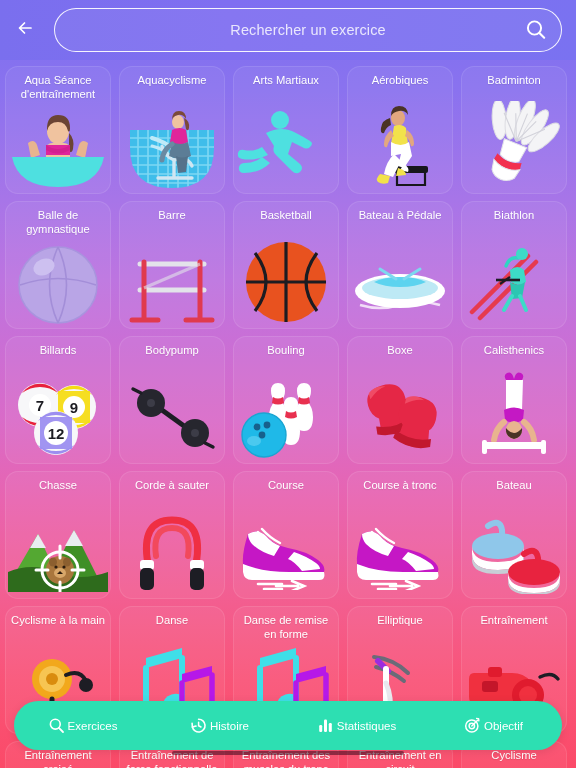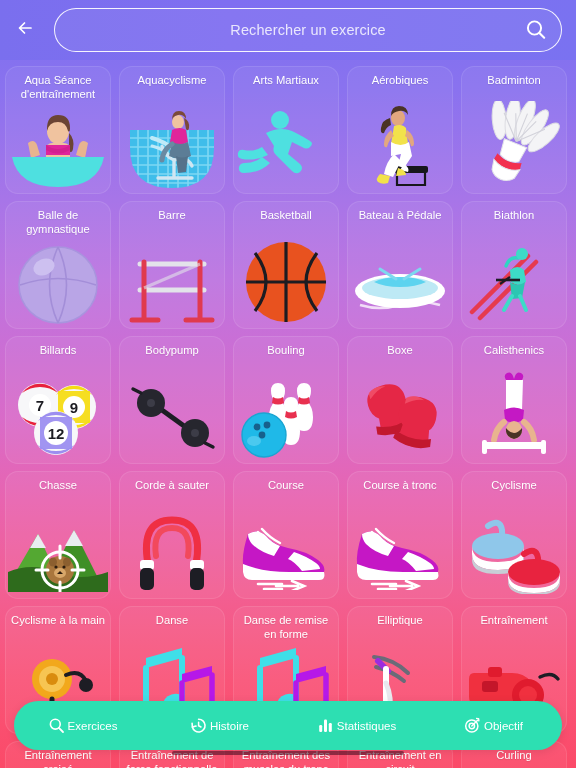--- a/index.html
+++ b/index.html
@@ -444,21 +444,21 @@
      <path d="M58 38 q12 4 22 11 q4 3 4 6 l-18 2 q-8-10-14-12z" fill="#ffffff"></path>
      <path d="M7 50 q20 8 46 8 q24 0 35 0 q2 8-5 8 H16 q-8 0-9-8z" fill="#ffffff"></path>
      <path d="M26 68 h22" stroke="#ffffff" stroke-width="0"></path>
      <g stroke="#ffffff" stroke-width="2.6" stroke-linecap="round" fill="none">
        <path d="M22 70 h24 M28 75 h18 M40 72 h22 M56 67 l12 5 -12 5"></path>
      </g>
    </svg>
         </div>
       </div>
       <div class="card">
-        <div class="card-label">Cyclisme</div>
+        <div class="card-label">Bateau</div>
         <div class="card-art">
           <svg width="100" height="84" viewBox="0 0 100 84">
      <path d="M24 16 q12-8 14 4 q1 8-6 8" stroke="#8fc7ea" stroke-width="6" fill="none" stroke-linecap="round"></path>
      <ellipse cx="34" cy="36" rx="26" ry="13" fill="#8fc7ea"></ellipse>
      <path d="M8 36 q0 16 26 16 q26 0 26-16 v8 q0 16-26 16 q-26 0-26-16z" fill="#ffffff"></path>
      <path d="M8 44 q0 16 26 16 q26 0 26-16 v6 q0 14-26 14 q-26 0-26-14z" fill="#c7ced6"></path>
      <path d="M60 44 q12-8 14 4 q1 8-6 8" stroke="#e8233f" stroke-width="6" fill="none" stroke-linecap="round"></path>
      <ellipse cx="70" cy="62" rx="26" ry="13" fill="#e8233f"></ellipse>
      <path d="M44 62 q0 16 26 16 q26 0 26-16 v6 q0 15-26 15 q-26 0-26-15z" fill="#ffffff"></path>
      <path d="M44 68 q0 15 26 15 q26 0 26-15 v4 q0 13-26 13 q-26 0-26-13z" fill="#c7ced6"></path>
@@ -555,21 +555,21 @@
       <div class="card">
         <div class="card-label">Entraînement de force fonctionnelle</div>
       </div>
       <div class="card">
         <div class="card-label">Entraînement des muscles du tronc</div>
       </div>
       <div class="card">
         <div class="card-label">Entraînement en circuit</div>
       </div>
       <div class="card">
-        <div class="card-label">Curling</div>
+        <div class="card-label">Cyclisme</div>
       </div>
     </div>
 
   <div class="navbar" id="navbar">
       <div class="nav-item">
         <div class="nav-icon">
           <svg width="17" height="17" viewBox="0 0 17 17">
             <circle cx="7.3" cy="7.2" r="4.9" fill="none" stroke="#fff" stroke-width="1.6"></circle>
             <path d="M10.9 10.9 L15 15" stroke="#fff" stroke-width="1.8" stroke-linecap="round"></path>
           </svg>

